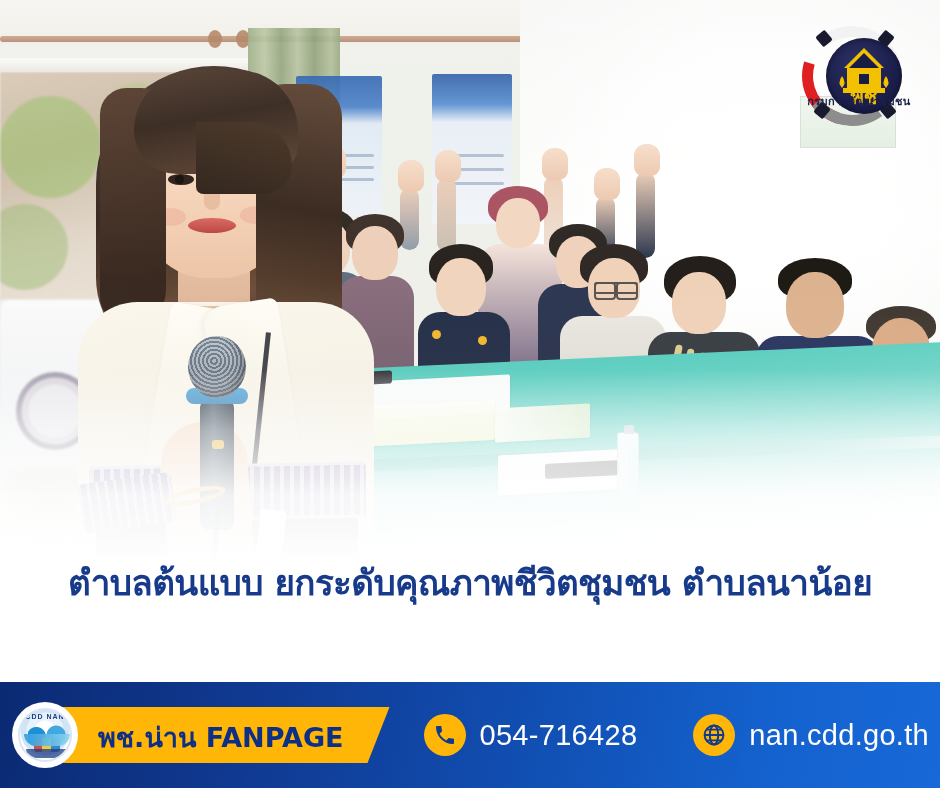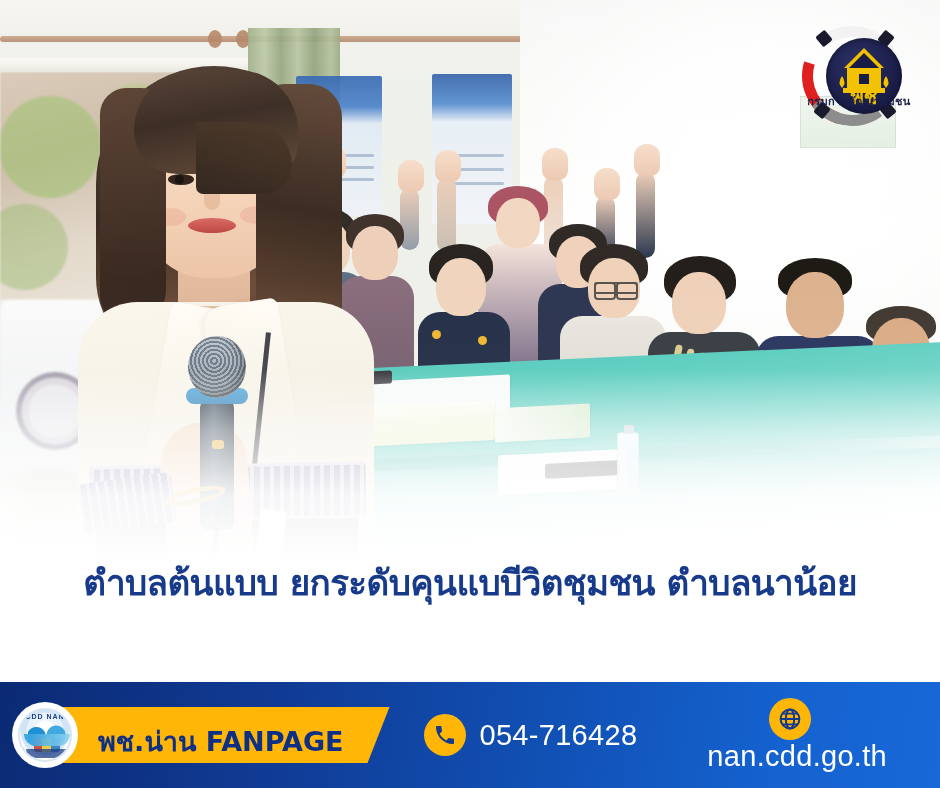--- a/index.html
+++ b/index.html
@@ -427,21 +427,21 @@
     display:flex; align-items:center;
   }
   .fanpage-wrap{
     position:relative; display:flex; align-items:center;
     margin-left:14px;
   }
   .fan-badge{
     position:relative; margin-left:-24px;
     height:56px; padding:4px 46px 0 46px;
     background:#ffb606;
-    display:flex; align-items:flex-end;
+    display:flex; align-items:center;
     clip-path:polygon(0 0, 100% 0, calc(100% - 22px) 100%, 0 100%);
     border-radius:12px 0 0 12px;
   }
   .fan-badge-text{
     color:#0e2f86; font-weight:bold; font-size:27px; letter-spacing:0;
     white-space:nowrap;
     font-family:"DejaVu Sans","Liberation Sans",sans-serif;
   }
   .cdd-nan-circle{
     position:relative; z-index:3;
@@ -477,21 +477,21 @@
     border-radius:3px; opacity:.9;
   }
   .nan-base{
     position:absolute;left:6px;bottom:2px;width:42px;height:9px;
     background:#1c3c86; border-radius:0 0 20px 20px; opacity:.75;
   }
 
   .contact-item{
     display:flex; align-items:center; margin-left:34px;
   }
-  .contact-item.globe{ margin-left:56px;flex-direction:column; }
+  .contact-item.globe{ margin-left:56px; }
   .c-icon{
     width:42px;height:42px;border-radius:50%;
     background:#ffb606;
     display:flex;align-items:center;justify-content:center;
     flex:0 0 42px;
   }
   .c-icon svg{ display:block; }
   .c-text{
     margin-left:14px; color:#ffffff; font-size:29px; font-weight:400;
     letter-spacing:.3px; white-space:nowrap;
@@ -674,21 +674,21 @@
         <path d="M16 38 q-5 7 0 12 q5 -5 0 -12z" fill="#f2c200"></path>
         <path d="M60 38 q5 7 0 12 q-5 -5 0 -12z" fill="#f2c200"></path>
         <text x="38" y="66" font-size="20" font-weight="bold" fill="#f2c200" text-anchor="middle" font-family="DejaVu Sans, sans-serif">พช</text>
       </svg>
     </div>
     <div class="cdd-text-arc">กรมการพัฒนาชุมชน</div>
   </div>
 
 
   <div class="subtitle">
-    <span class="l2">ตำบลต้นแบบ ยกระดับคุนแบบีวิตชุมชน ตำบลนาน้อย</span>
+    <span class="l2">ตำบลต้นแบบ ยกระดับคุณภาพชีวิตชุมชน ตำบลนาน้อย</span>
   </div>
 
   <div class="bar-sep"></div>
   <div class="bottom-bar">
 
     <div class="fanpage-wrap">
       <div class="cdd-nan-circle">
         <div class="cdd-nan-inner">
           <div class="nan-arc-text">CDD NAN</div>
           <div class="nan-bb"></div>

